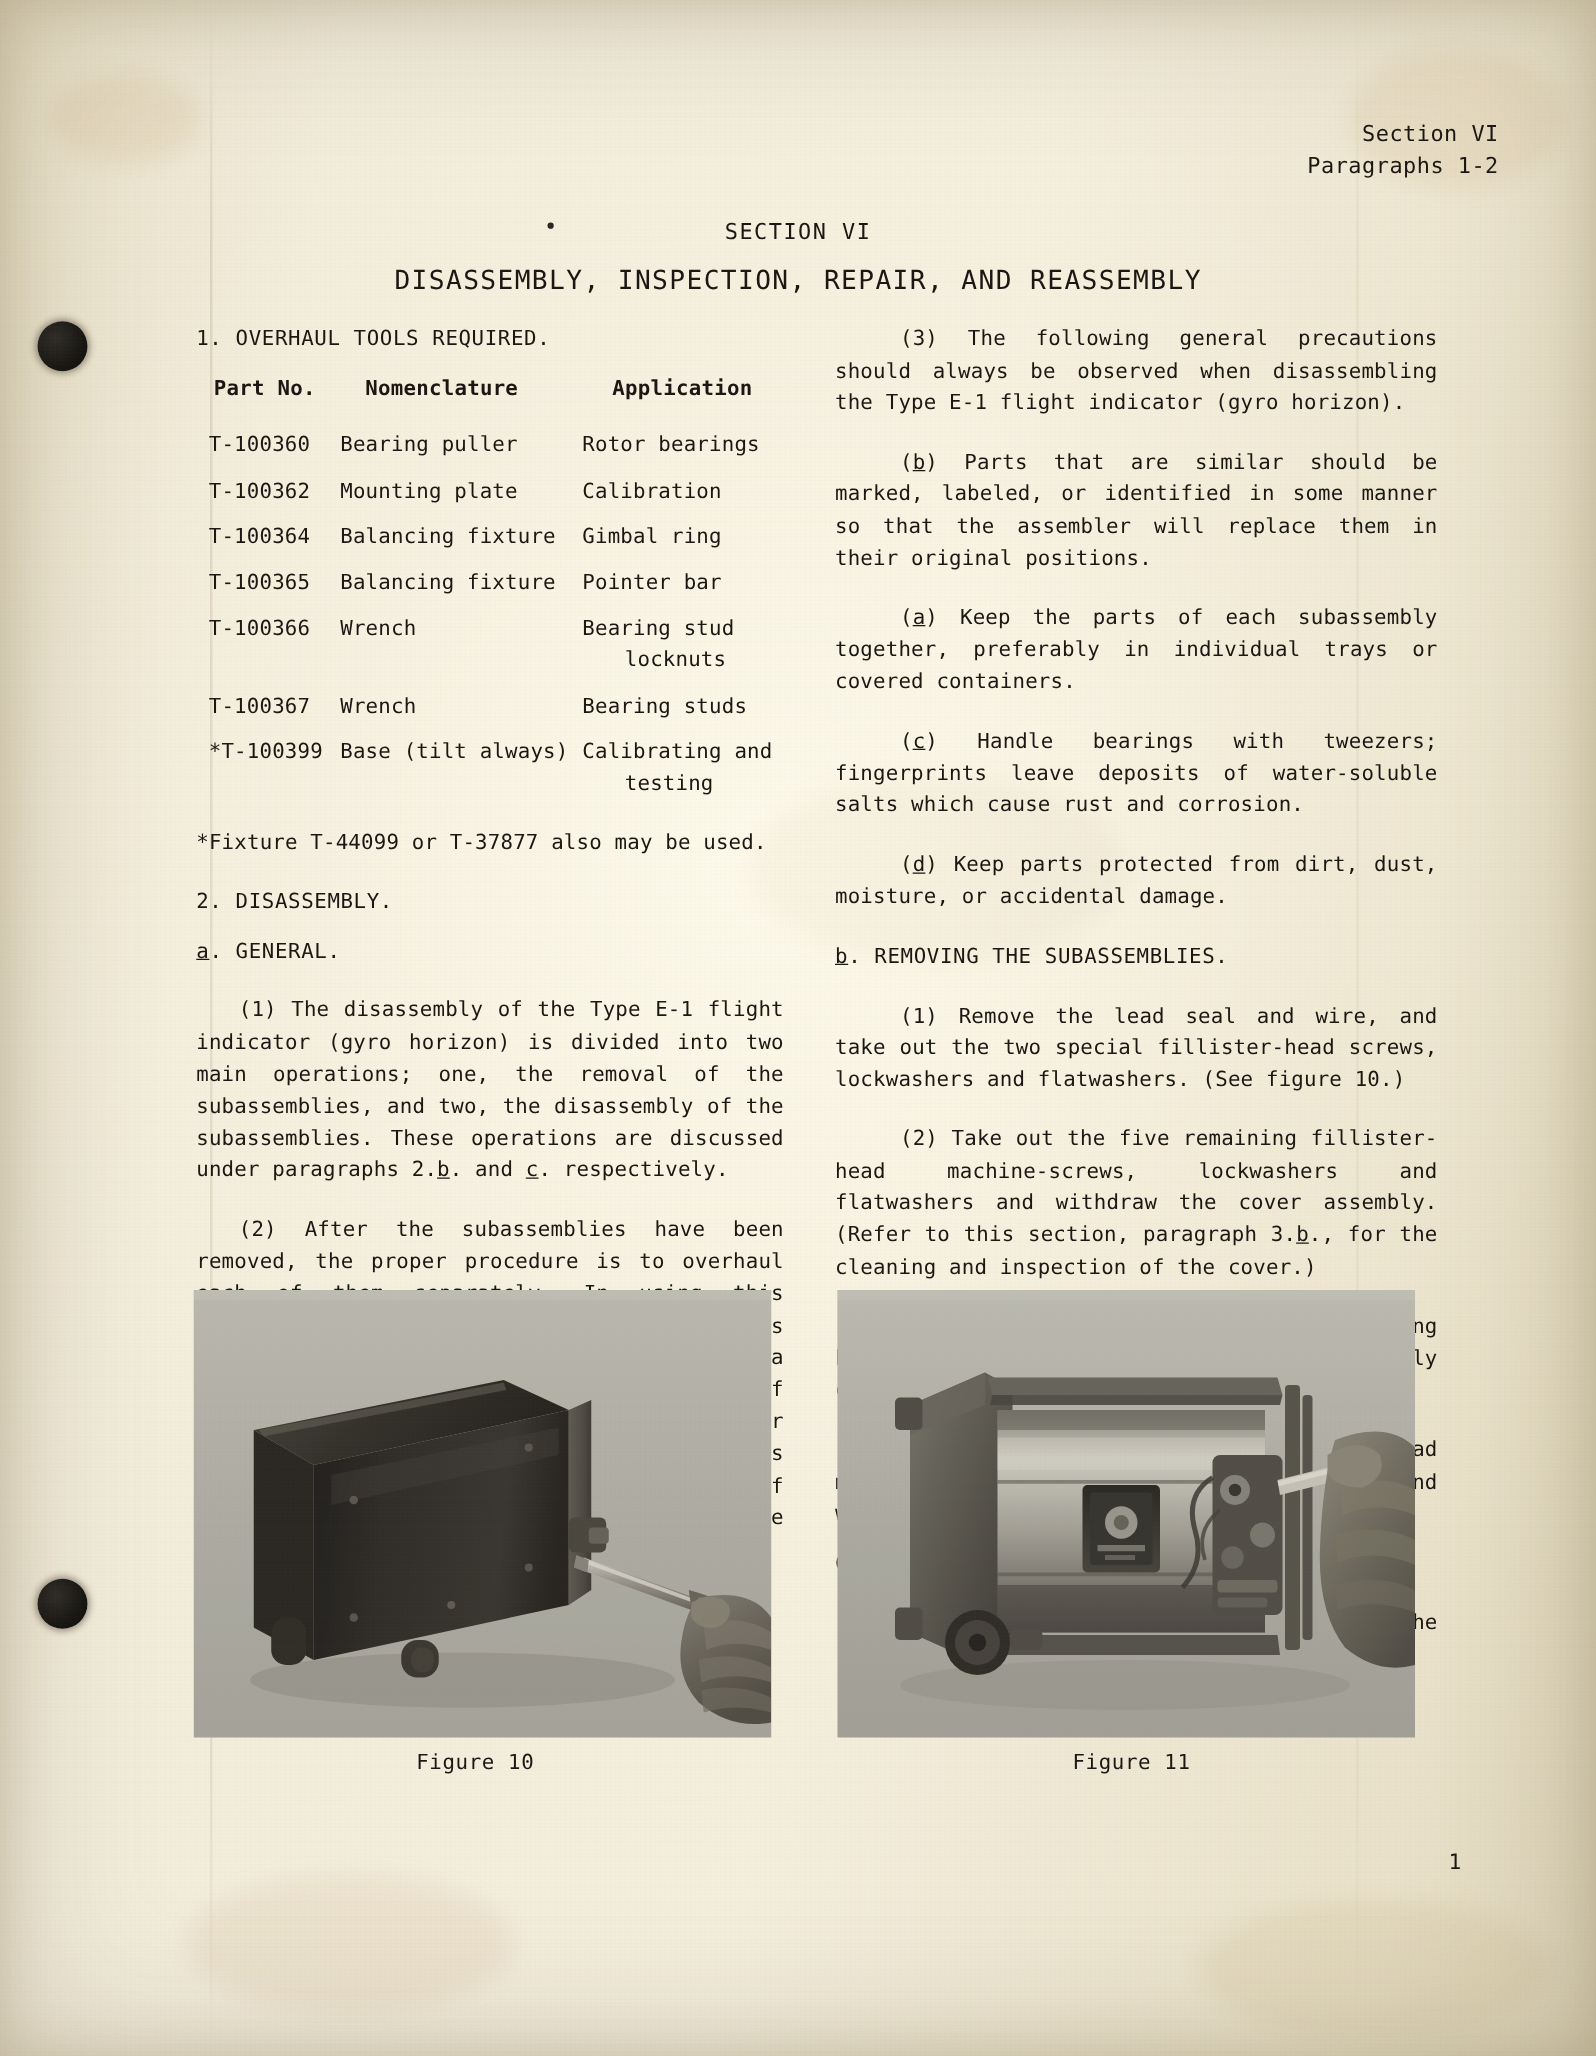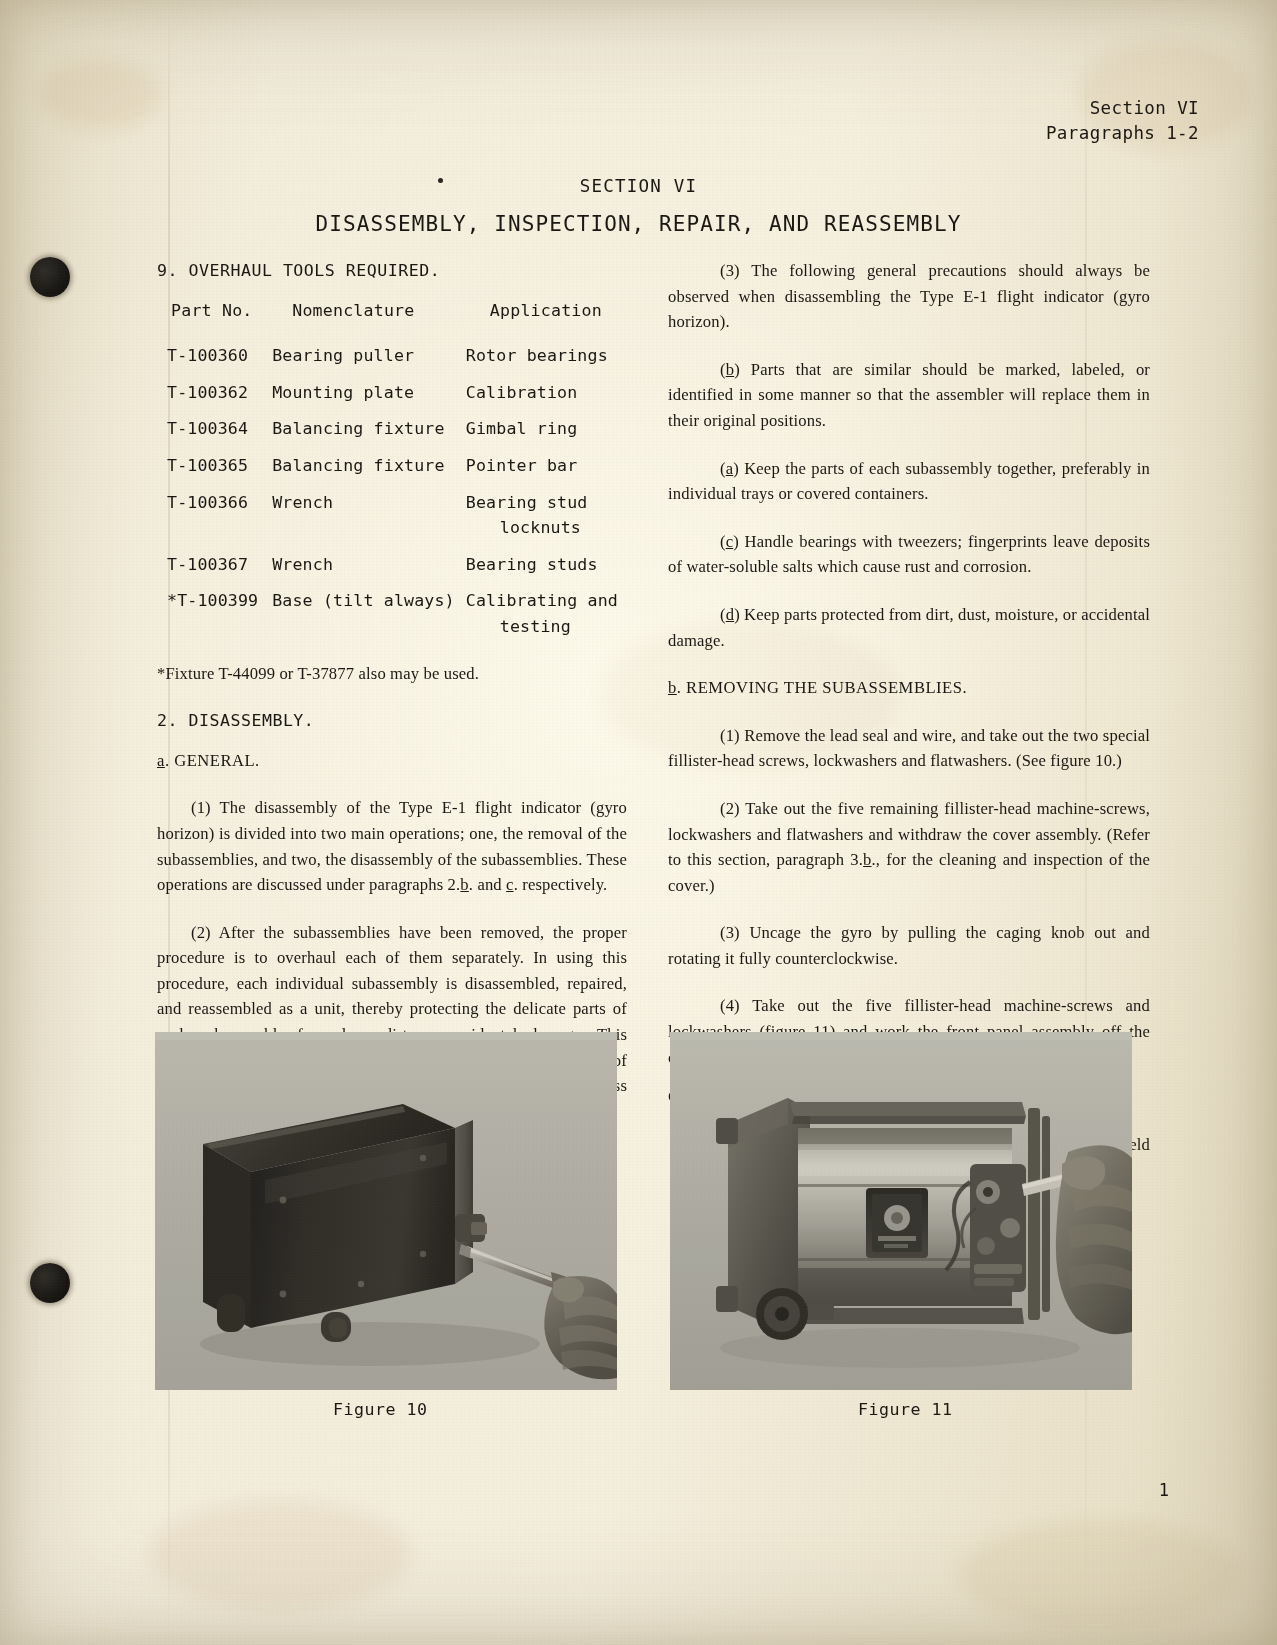--- a/index.html
+++ b/index.html
@@ -112,37 +112,36 @@
     letter-spacing: 0.5px;
   }
   .sub-h {
     margin: 0 0 12px 20px;
     letter-spacing: 0.5px;
   }
   p.para {
     margin: 0 0 22px 0;
     text-align: justify;
     text-justify: inter-word;
-    font-family: Liberation Serif, serif;
   }
   p.para.indent { text-indent: 34px; }
   p.para.indent2 { text-indent: 52px; }
   p.last { margin-bottom: 14px; }
   u.ul { text-decoration: underline; }
 
   
   table.tools {
     border-collapse: collapse;
     margin: 0 0 10px 0;
     font-size: 16.6px;
     line-height: 25.6px;
     width: 100%;
   }
   table.tools th {
-    font-weight: normal;
+    font-weight: bold;
     text-align: left;
     padding: 0 0 20px 0;
     letter-spacing: 0.2px;
   }
   table.tools td {
     vertical-align: top;
     padding: 0 0 11px 0;
   }
   .c-part { width: 124px; padding-left: 10px !important; }
   .c-nom  { width: 200px; }
@@ -209,21 +208,21 @@
     <div>Section VI</div>
     <div>Paragraphs 1-2</div>
   </div>
 
   <div class="stray-dot"></div>
   <div class="sec-title">SECTION VI</div>
   <div class="sec-sub">DISASSEMBLY, INSPECTION, REPAIR, AND REASSEMBLY</div>
 
   <div class="col col-left">
 
-    <h3 class="h">9. OVERHAUL TOOLS REQUIRED.</h3>
+    <h3 class="h">1. OVERHAUL TOOLS REQUIRED.</h3>
 
     <table class="tools">
       <thead>
         <tr>
           <th class="c-part">Part No.</th>
           <th class="c-nom">Nomenclature</th>
           <th class="c-app">Application</th>
         </tr>
       </thead>
       <tbody id="tools-body">

